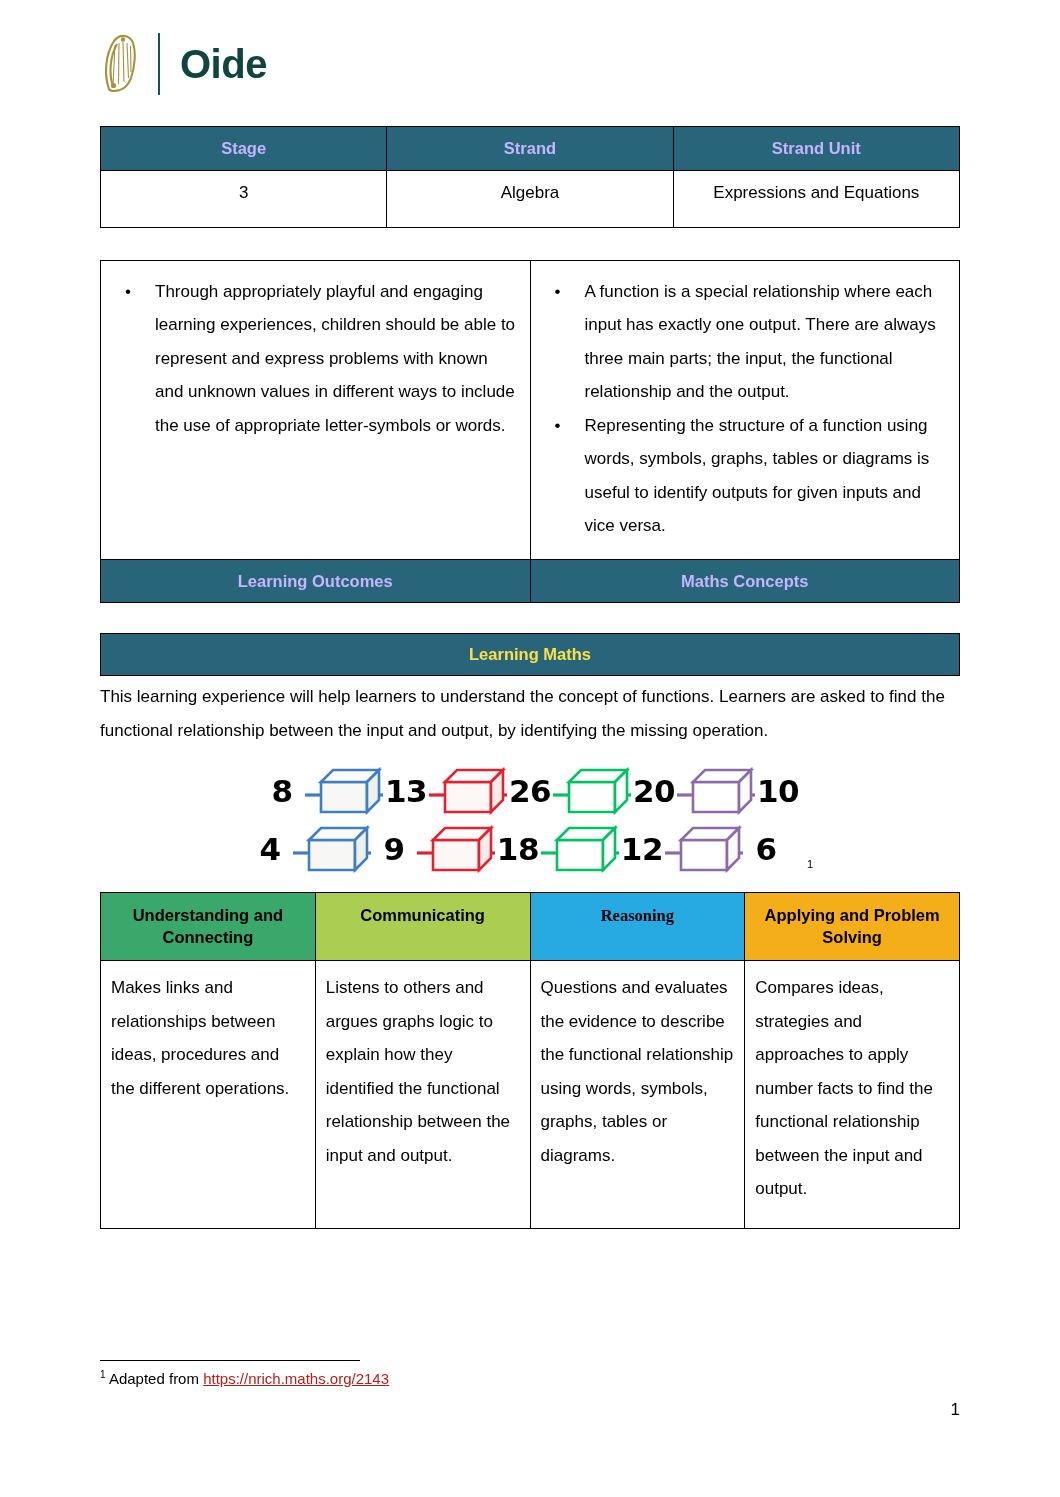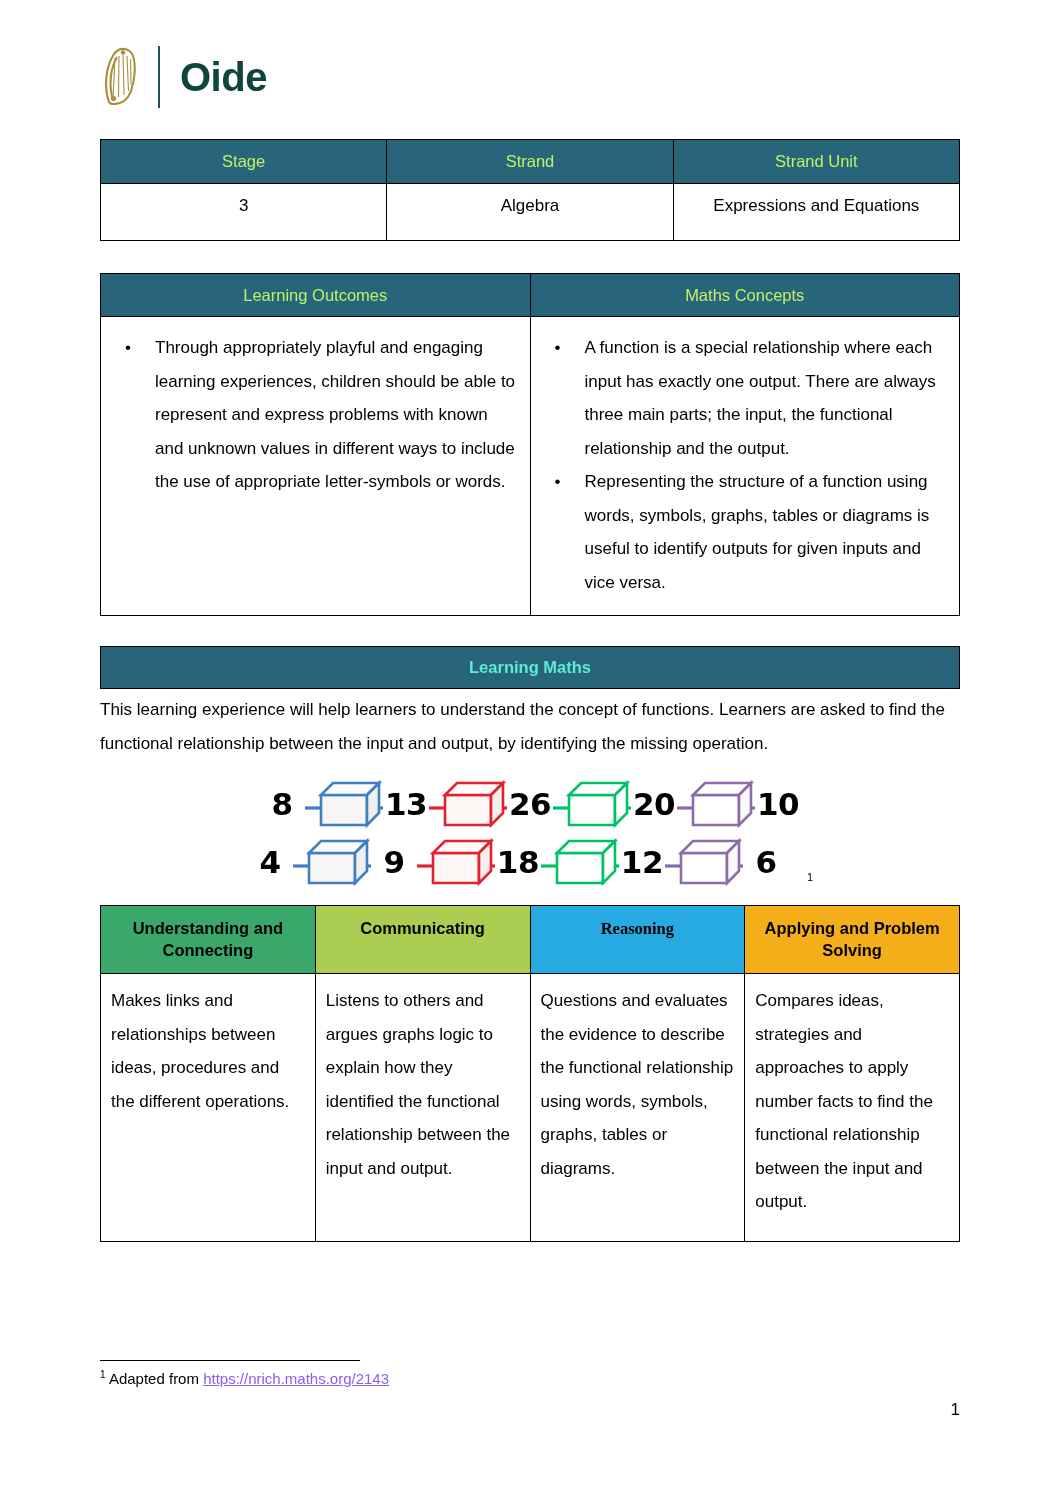--- a/index.html
+++ b/index.html
@@ -20,21 +20,21 @@
     width: 1060px;
     height: 1497px;
     box-sizing: border-box;
     padding: 0 100px;
   }
 
   
   .brand {
     display: flex;
     align-items: center;
-    padding-top: 39px;
+    padding-top: 26px;
     height: 76px;
   }
   .harp {
     width: 46px;
     height: 62px;
     flex: 0 0 auto;
   }
   .brand-divider {
     width: 2px;
     height: 62px;
@@ -65,22 +65,22 @@
     border-collapse: collapse;
     table-layout: fixed;
   }
   table.doc td, table.doc th {
     border: 1.6px solid #000000;
     padding: 0;
     vertical-align: top;
   }
   .hdr {
     background: #29657a;
-    color: #bef264;
-    font-weight: normal;
+    color: #c4b5fd;
+    font-weight: bold;
     text-align: center;
     font-size: 16.5px;
     padding: 11px 6px !important;
     line-height: 1.25;
   }
   .cell-center {
     text-align: center;
     font-size: 17px;
     padding: 12px 6px 24px 6px !important;
   }
@@ -109,21 +109,21 @@
     left: -26px;
     top: 0;
     font-size: 17px;
     line-height: 33.5px;
   }
 
   
   .band {
     margin-top: 30px;
     background: #29657a;
-    color: #5eead4;
+    color: #fde047;
     font-weight: bold;
     text-align: center;
     font-size: 16.5px;
     padding: 11px 6px;
     border: 1.6px solid #000000;
     box-sizing: border-box;
   }
   .para {
     font-size: 17px;
     line-height: 34px;
@@ -199,21 +199,21 @@
     height: 0;
     border-top: 1.6px solid #000000;
     margin: 0 0 7px 0;
   }
   .fn-text {
     font-size: 15px;
     line-height: 1.4;
   }
   .fn-text sup { font-size: 10px; }
   .fn-link {
-    color: #8b5cf6;
+    color: #b91c1c;
   }
   .page-num {
     position: absolute;
     right: 100px;
     top: 1400px;
     font-size: 17px;
     text-align: right;
   }
 </style>
 </head>
@@ -257,36 +257,36 @@
       <td class="cell-center">3</td>
       <td class="cell-center">Algebra</td>
       <td class="cell-center">Expressions and Equations</td>
     </tr>
   </tbody>
     </table>
 
   <table class="doc t-outcomes">
     <tbody>
         <tr>
-      <td class="hdr">Learning Outcomes</td>
-      <td class="hdr">Maths Concepts</td>
-    </tr>
-    <tr>
       <td class="body">
         <ul class="bullets">
           <li>Through appropriately playful and engaging learning experiences, children should be able to represent and express problems with known and unknown values in different ways to include the use of appropriate letter-symbols or words.</li>
         </ul>
       </td>
       <td class="body">
         <ul class="bullets">
           <li>A function is a special relationship where each input has exactly one output. There are always three main parts; the input, the functional relationship and the output.</li>
           <li>Representing the structure of a function using words, symbols, graphs, tables or diagrams is useful to identify outputs for given inputs and vice versa.</li>
         </ul>
       </td>
     </tr>
+    <tr>
+      <td class="hdr">Learning Outcomes</td>
+      <td class="hdr">Maths Concepts</td>
+    </tr>
   </tbody>
     </table>
 
   <div class="band">Learning Maths</div>
   <p class="para">This learning experience will help learners to understand the concept of functions. Learners are asked to find the functional relationship between the input and output, by identifying the missing operation.</p>
 
   <div class="machine-wrap">
 
     <div class="machine-row">
       <span class="mnum">8</span>

